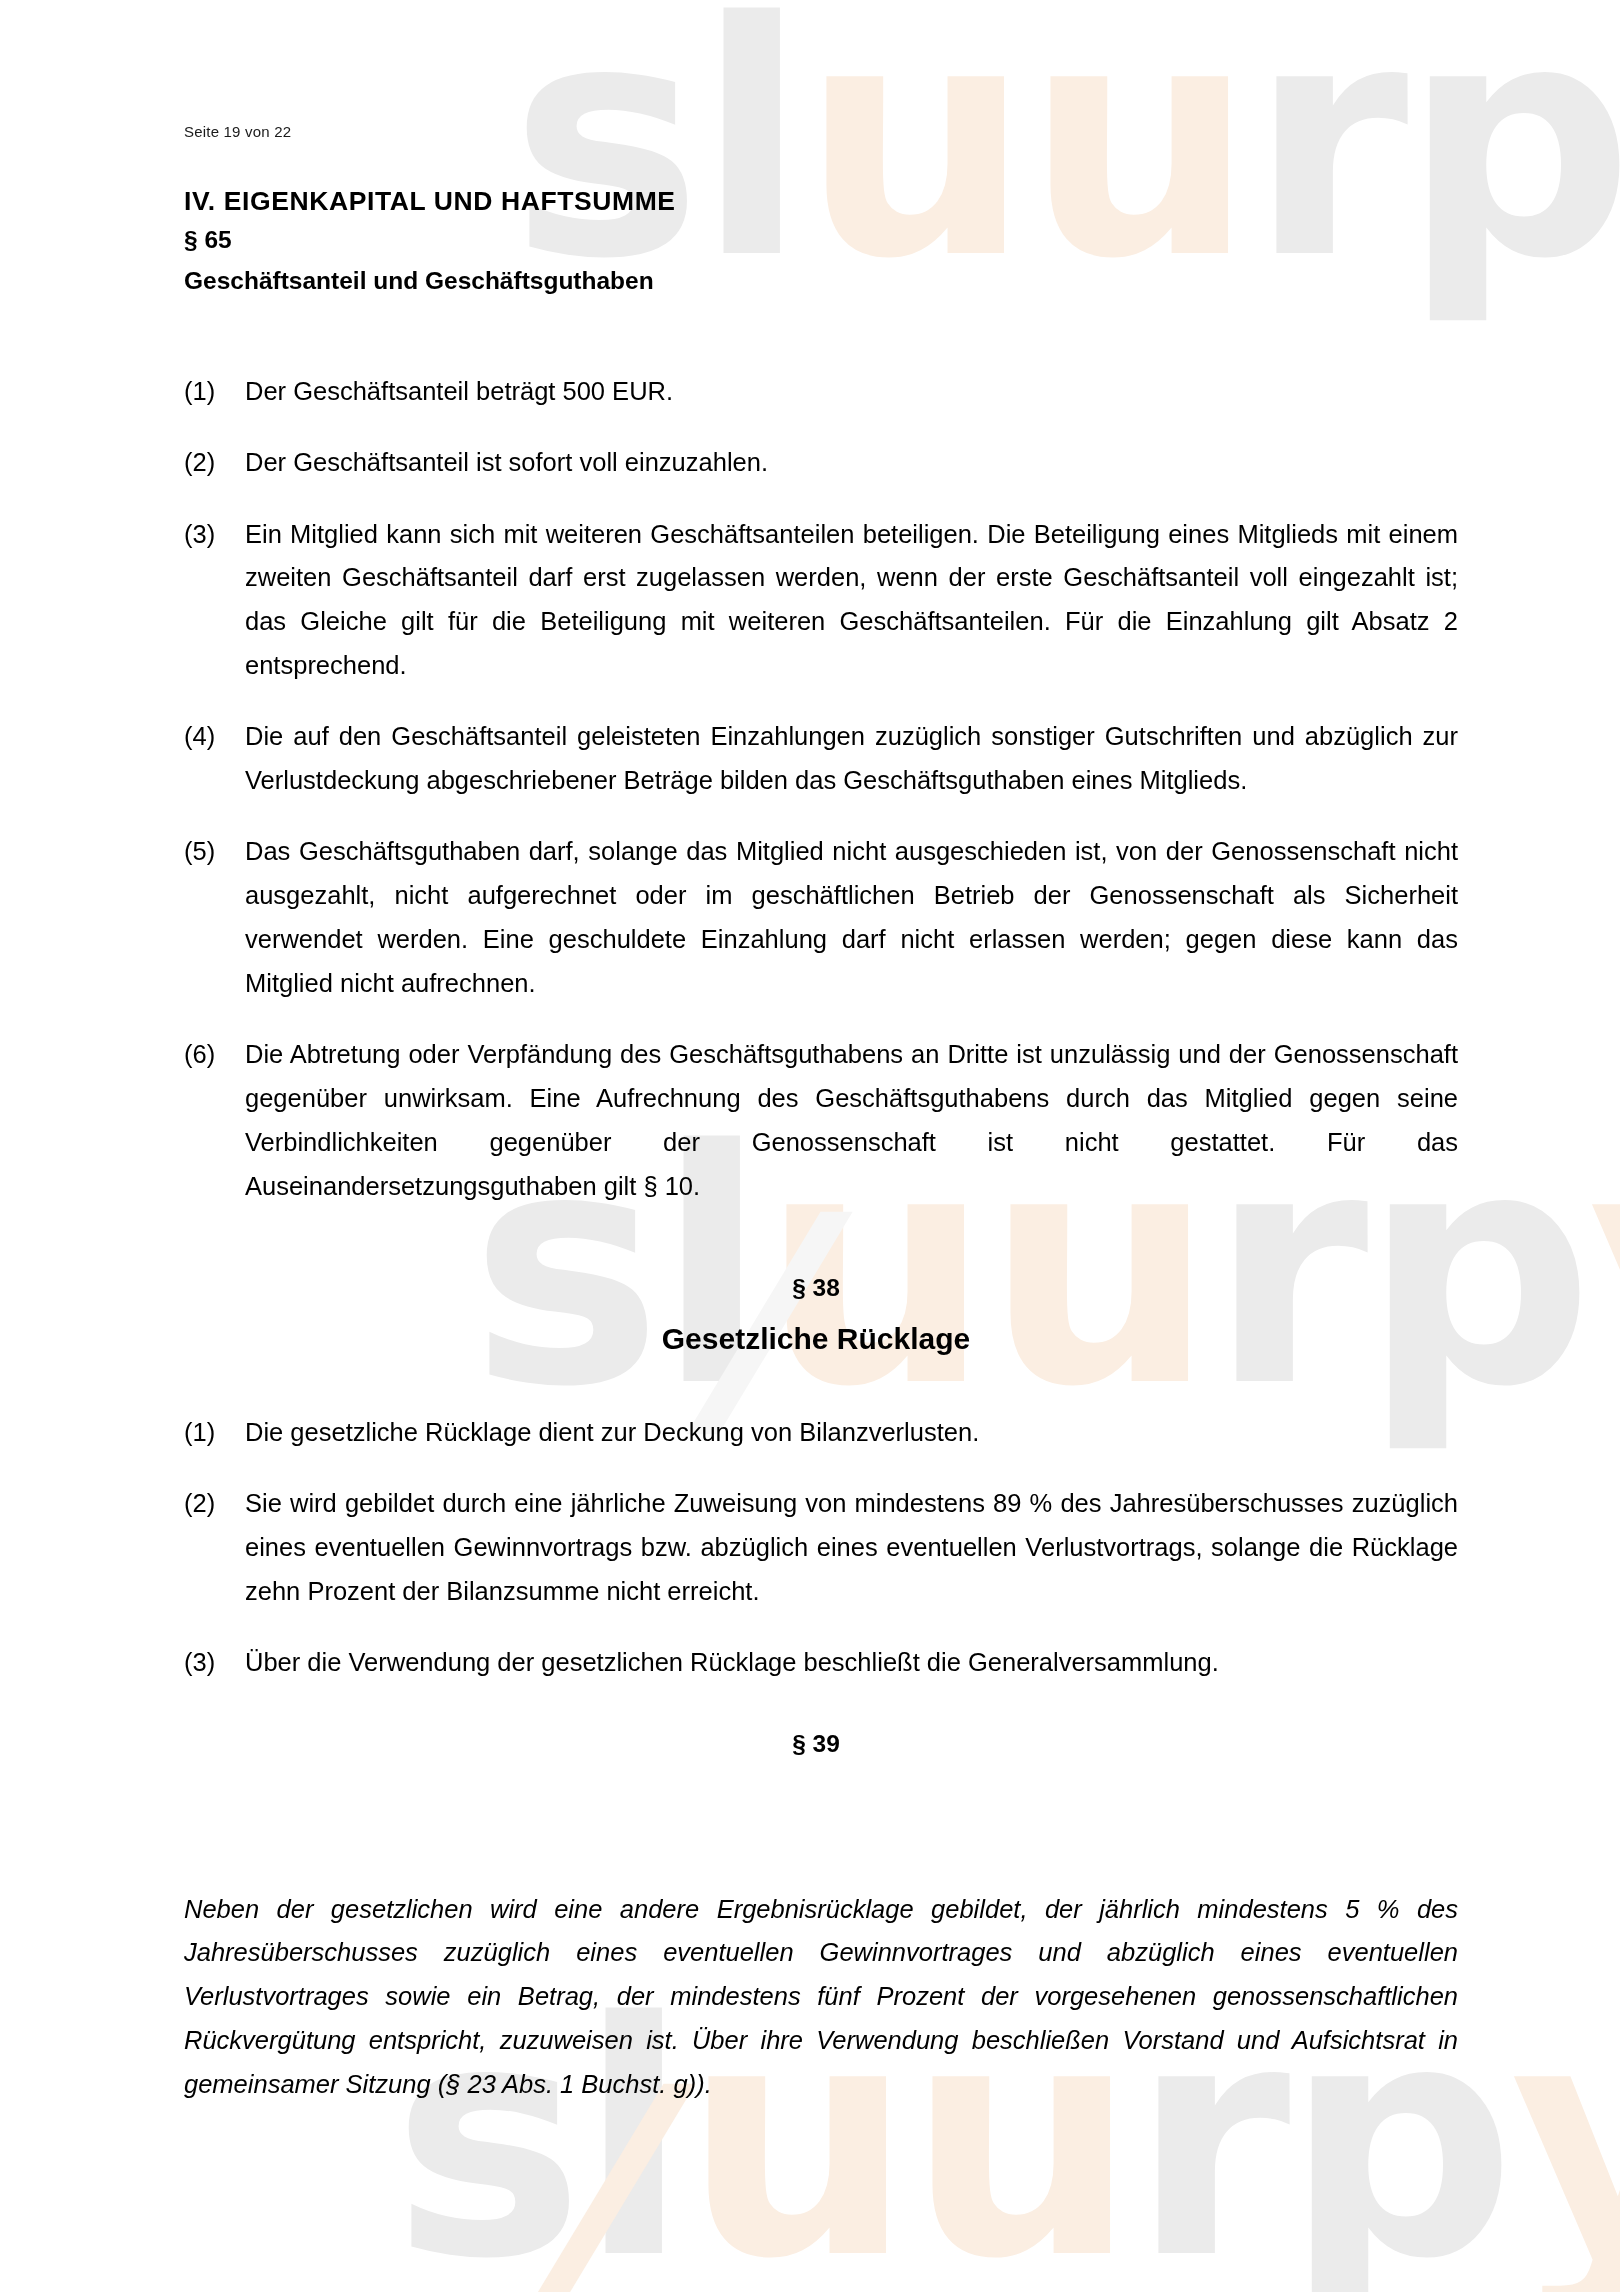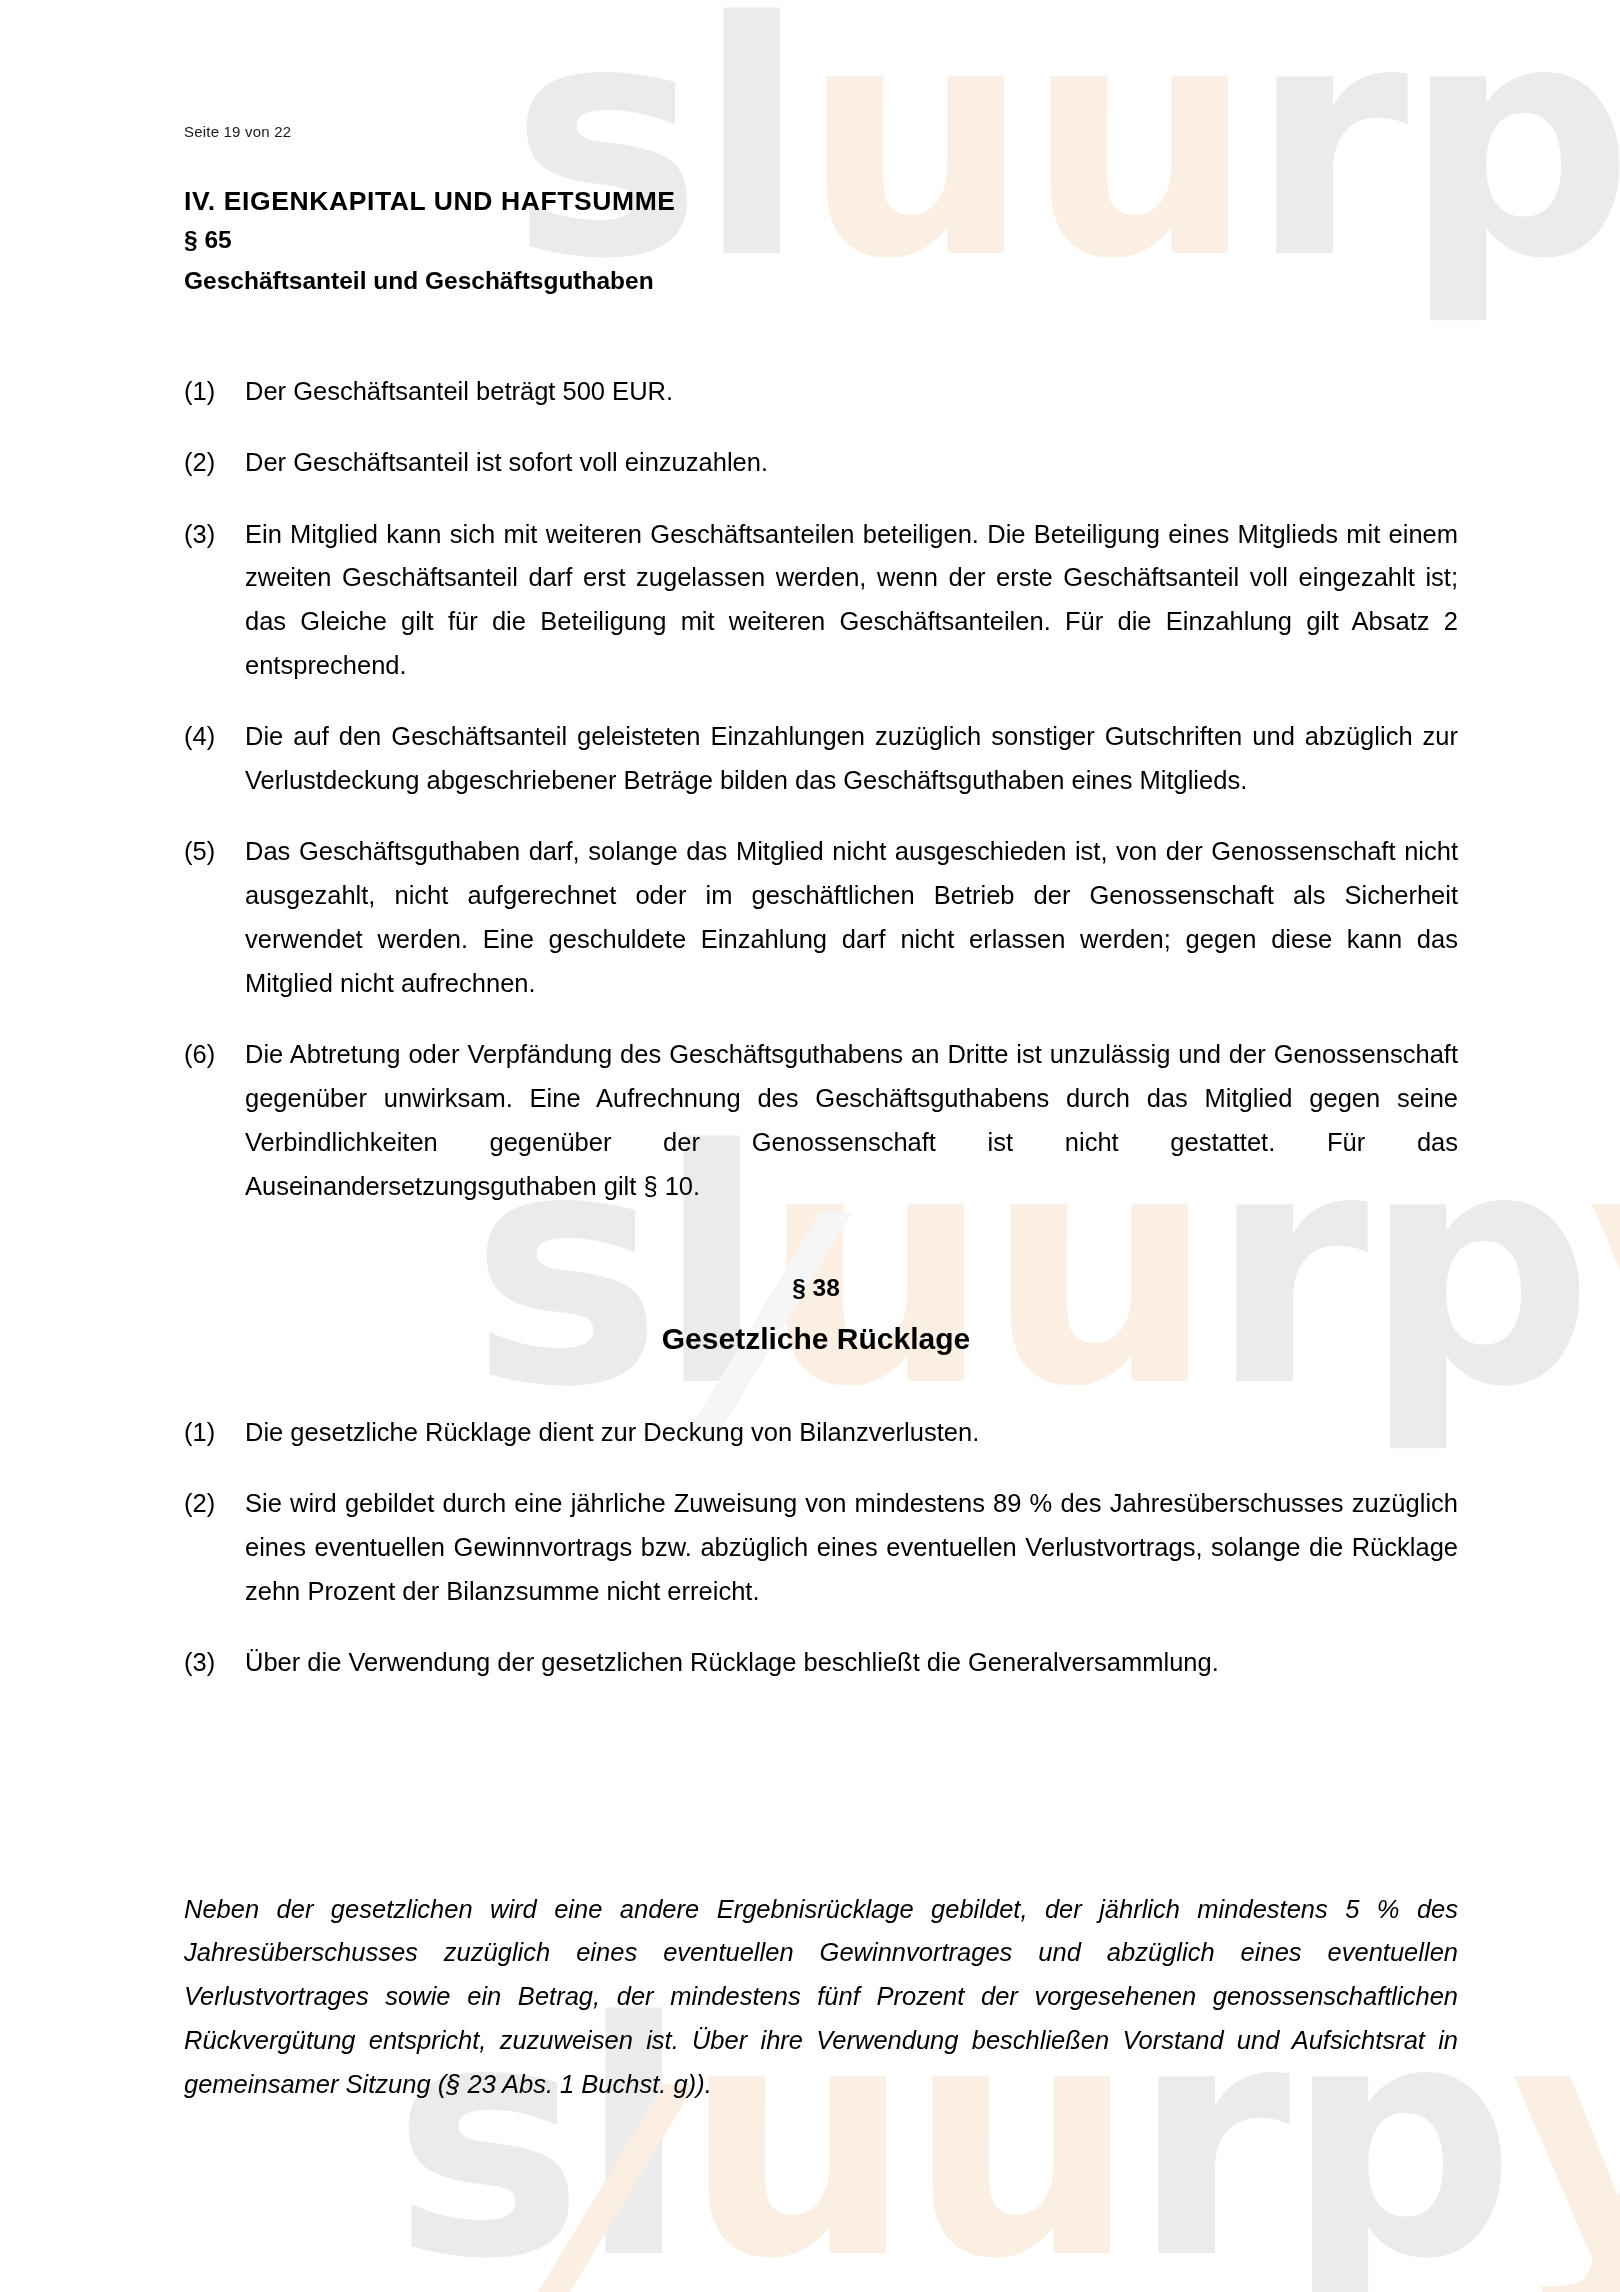--- a/index.html
+++ b/index.html
@@ -212,20 +212,21 @@
         <span class="clause-num">(2)</span>
         <span class="clause-text">Sie wird gebildet durch eine jährliche Zuweisung von mindestens 89 % des Jahresüberschusses zuzüglich eines eventuellen Gewinnvortrags bzw. abzüglich eines eventuellen Verlustvortrags, solange die Rücklage zehn Prozent der Bilanzsumme nicht erreicht.</span>
       </div>
       <div class="clause">
         <span class="clause-num">(3)</span>
         <span class="clause-text">Über die Verwendung der gesetzlichen Rücklage beschließt die Generalversammlung.</span>
       </div>
     </div>
 
     <div class="sec-head sec-39-head">
+      <p class="sec-num">§ 39</p>
     </div>
 
     <div class="body-block block-39">
       <p class="plain-text">Neben der gesetzlichen wird eine andere Ergebnisrücklage gebildet, der jährlich mindestens 5 % des Jahresüberschusses zuzüglich eines eventuellen Gewinnvortrages und abzüglich eines eventuellen Verlustvortrages sowie ein Betrag, der mindestens fünf Prozent der vorgesehenen genossenschaftlichen Rückvergütung entspricht, zuzuweisen ist. Über ihre Verwendung beschließen Vorstand und Aufsichtsrat in gemeinsamer Sitzung (§ 23 Abs. 1 Buchst. g)).</p>
     </div>
 
   </div>
 </div>
 
 

